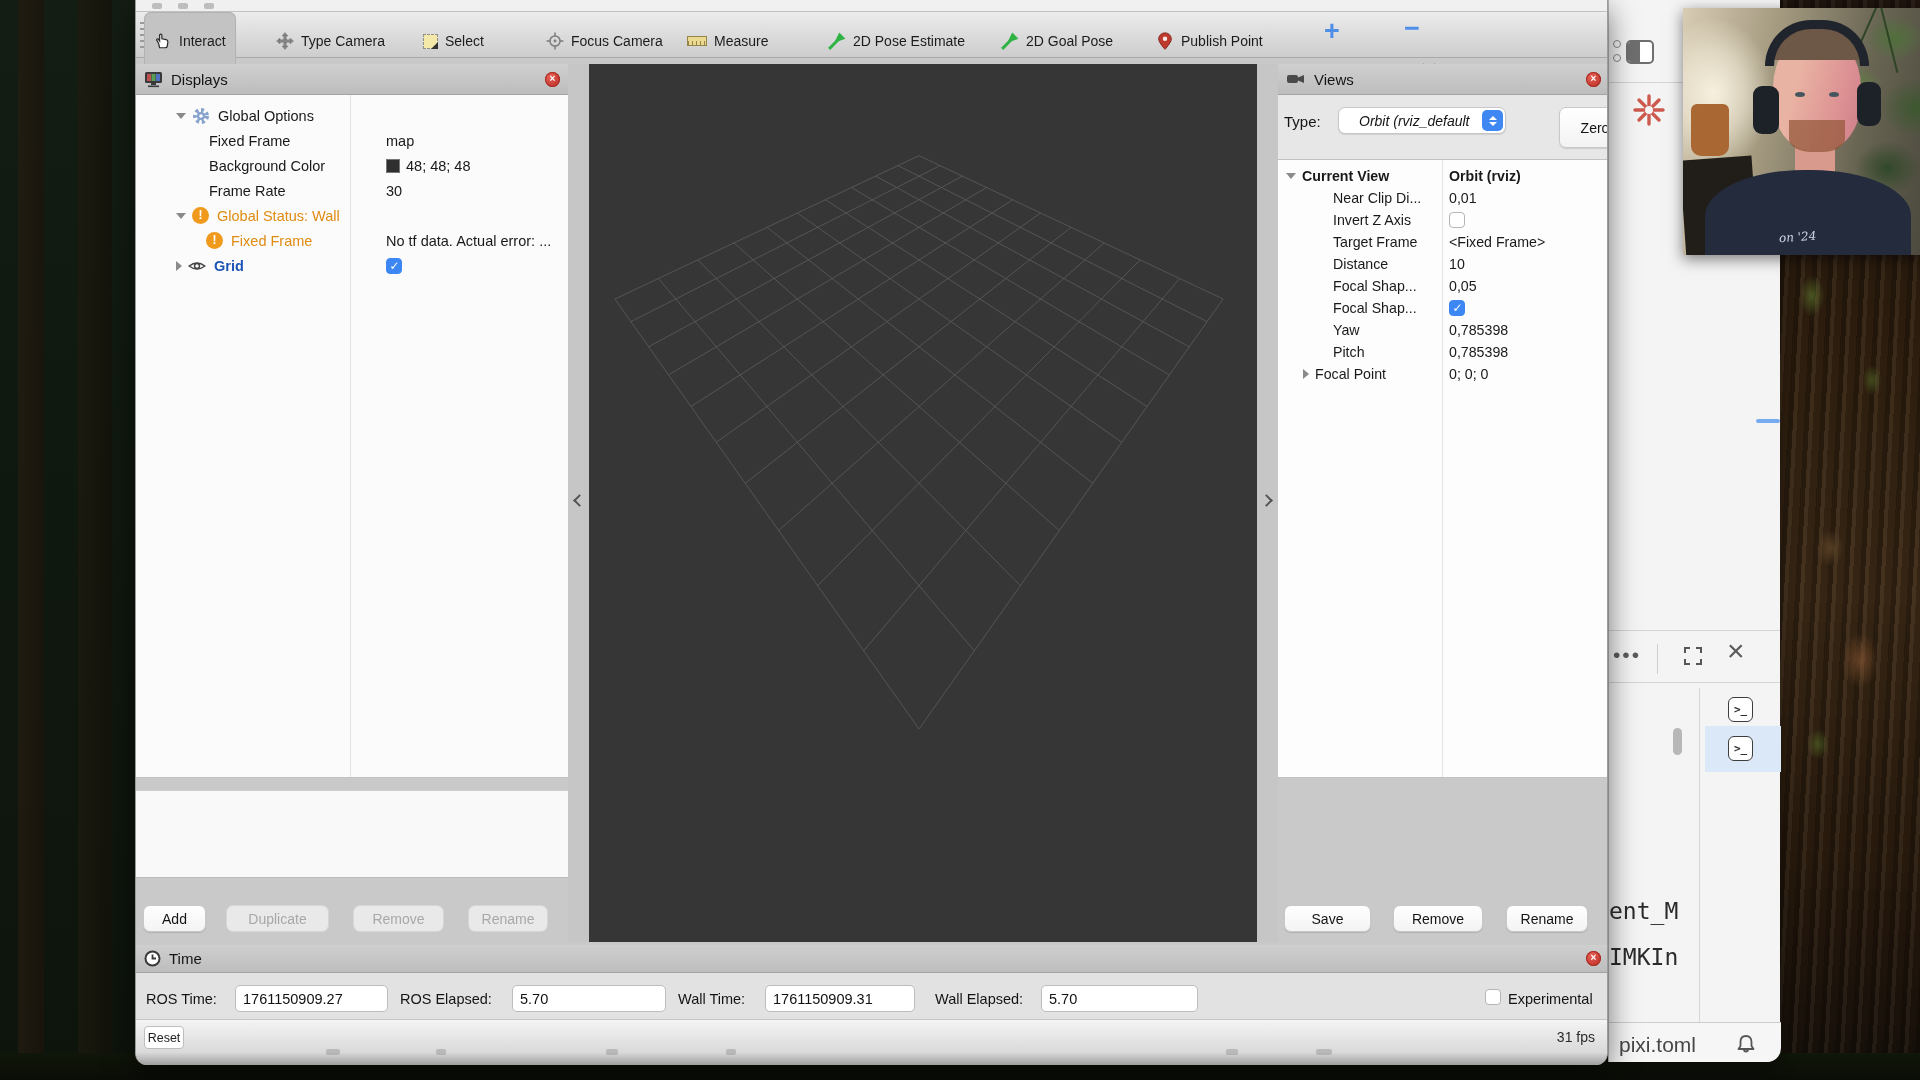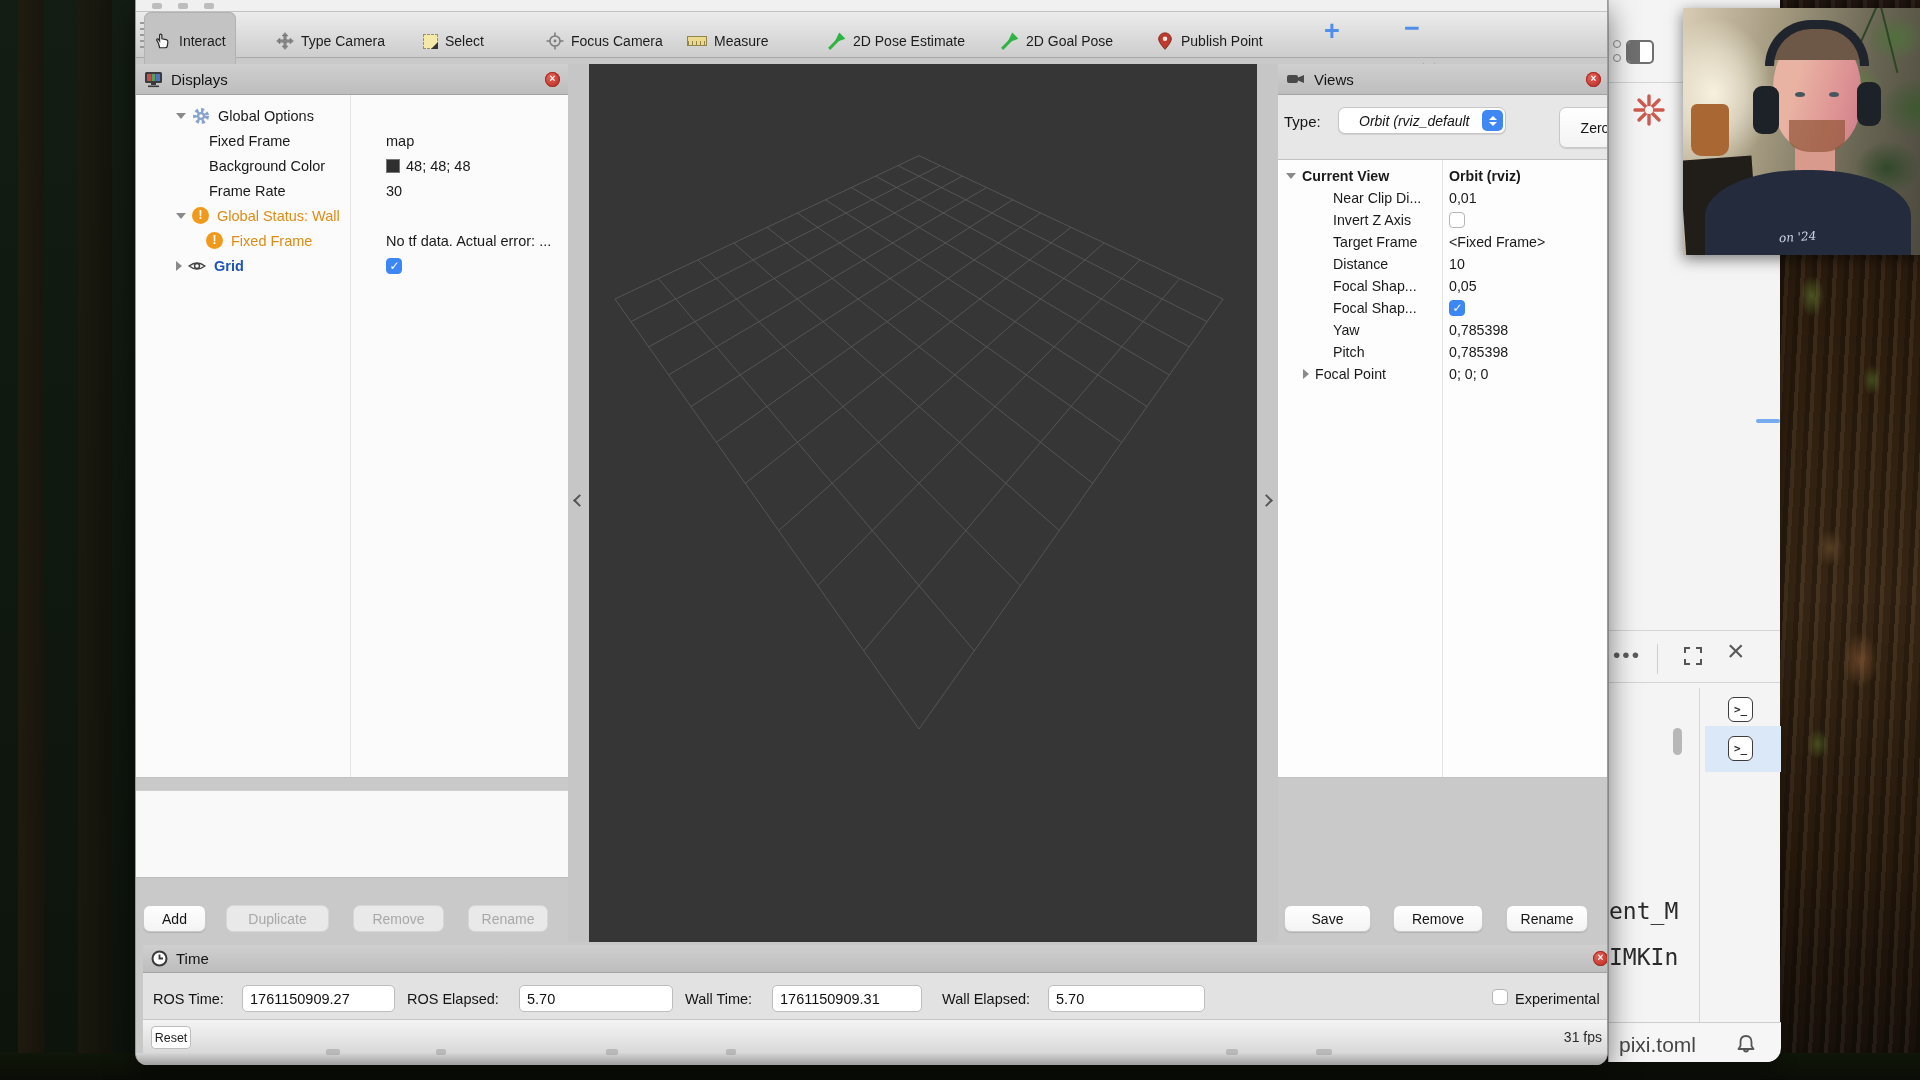--- a/index.html
+++ b/index.html
@@ -175,21 +175,21 @@
   .v-coldiv { position:absolute; left:164px; top:0; width:1px; height:100%; background:#e3e3e3; }
   .vrow { position:relative; height:22px; display:flex; align-items:center; font-size:14.2px; color:#191919; }
   .vrow .lab { width:164px; display:flex; align-items:center; overflow:hidden; white-space:nowrap; flex:none; }
   .vrow .val { display:flex; align-items:center; padding-left:7px; white-space:nowrap; overflow:hidden; }
   .vrow .chev { margin:0 6px 0 8px; }
   .vrow .chev.c2 { margin-left:25px; }
   .vrow.hd { font-weight:bold; }
   .v-gray { position:absolute; left:0; top:714px; width:331px; height:164px; background:#c9c9c9; }
 
   
-  .timep { position:absolute; left:7px; top:945px; width:1473px; height:108px; background:#e2e2e2; }
+  .timep { position:absolute; left:0; top:945px; width:1473px; height:108px; background:#e2e2e2; }
   .t-body-low { position:absolute; left:0; top:74px; width:100%; height:34px;
     background:linear-gradient(180deg,#f4f4f4,#d9d9d9); border-top:1px solid #c6c6c6; }
   .t-label { position:absolute; top:46px; font-size:14.5px; color:#141414; white-space:nowrap; }
   .t-field { position:absolute; top:40px; height:27px; background:#fff; border:1px solid #bdbdbd;
     border-radius:5px; font-size:14.5px; color:#111; display:flex; align-items:center; padding-left:7px; }
   .t-reset { position:absolute; left:8px; top:81px; width:40px; height:23px; background:#fff;
     border:1px solid #bdbdbd; border-radius:4px; font-size:12.5px; display:flex; align-items:center;
     justify-content:center; color:#222; }
   .t-fps { position:absolute; right:14px; top:84px; font-size:14px; color:#2a2a2a; }
   .t-exp-cb { position:absolute; left:1349px; top:44px; }

